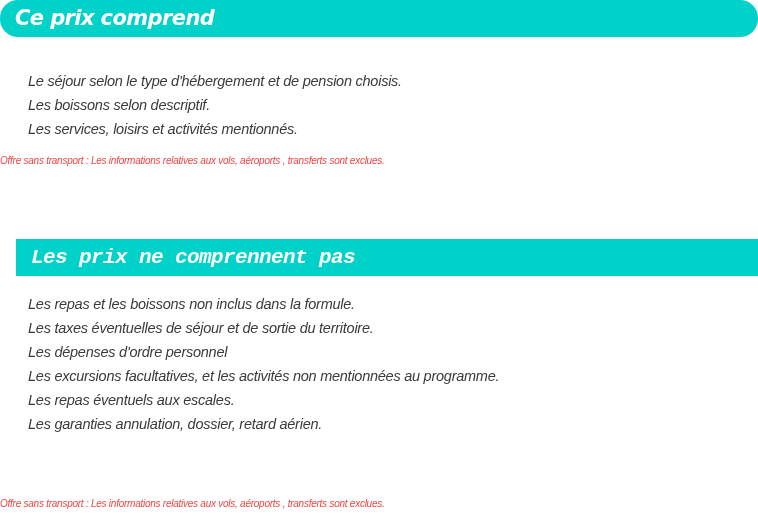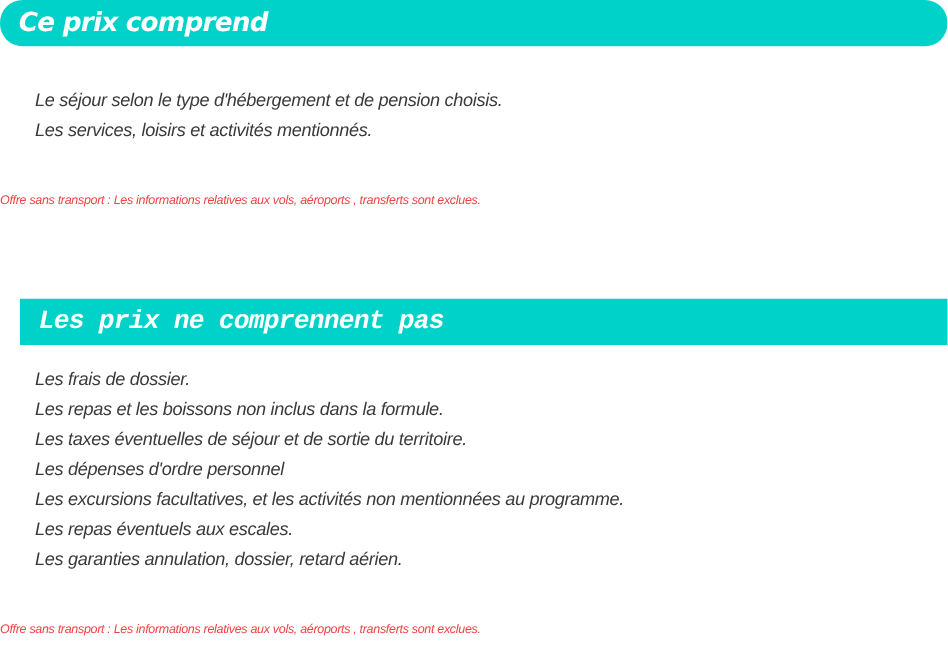--- a/index.html
+++ b/index.html
@@ -61,31 +61,31 @@
     }
   </style>
 </head>
 <body>
 
 <section>
   <h2 class="banner" style="top:0; margin:0;border-radius:18px;">Ce prix comprend</h2>
 
   <ul class="lines" style="top:53px;">
     <li>Le séjour selon le type d'hébergement et de pension choisis.</li>
+    <li>Les boissons selon descriptif.</li>
     <li>Les services, loisirs et activités mentionnés.</li>
   </ul>
 
   <p class="note" style="top:149px; margin:0;">Offre sans transport : Les informations relatives aux vols, aéroports , transferts sont exclues.</p>
 </section>
 
 <section>
   <h2 class="banner" style="top:223px; margin:16px;font-family:Liberation Mono, monospace;">Les prix ne comprennent pas</h2>
 
   <ul class="lines" style="top:276px;">
-    <li>Les frais de dossier.</li>
     <li>Les repas et les boissons non inclus dans la formule.</li>
     <li>Les taxes éventuelles de séjour et de sortie du territoire.</li>
     <li>Les dépenses d'ordre personnel</li>
     <li>Les excursions facultatives, et les activités non mentionnées au programme.</li>
     <li>Les repas éventuels aux escales.</li>
     <li>Les garanties annulation, dossier, retard aérien.</li>
   </ul>
 
   <p class="note" style="top:492px; margin:0;">Offre sans transport : Les informations relatives aux vols, aéroports , transferts sont exclues.</p>
 </section>

